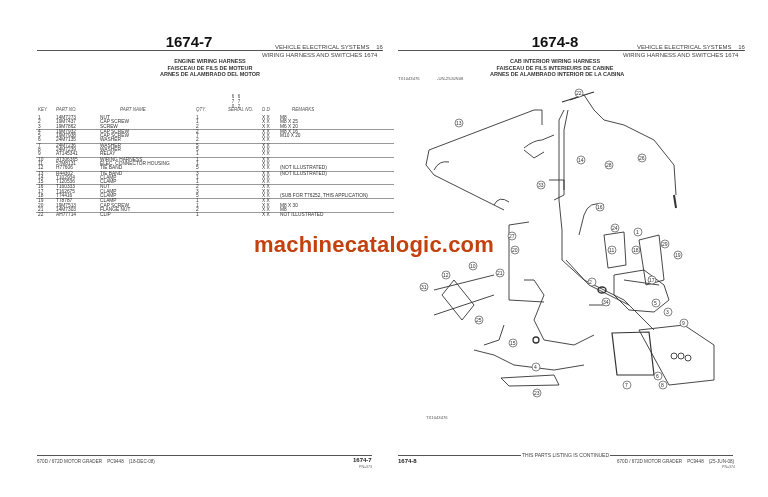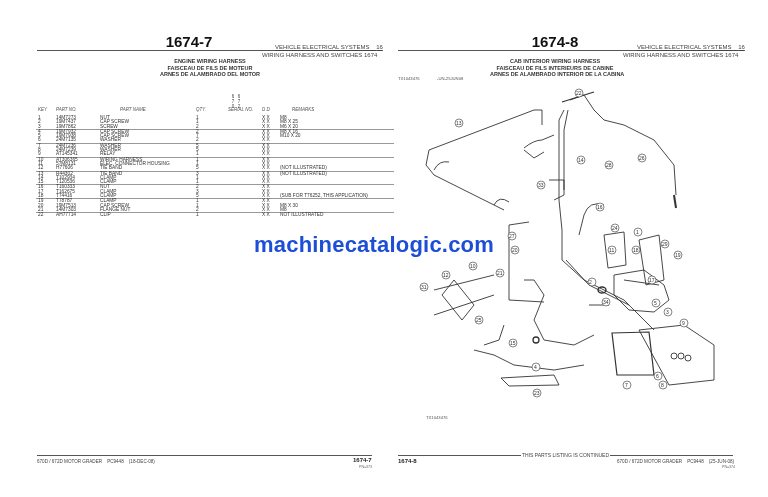--- a/index.html
+++ b/index.html
@@ -58,21 +58,21 @@
     position: absolute; font-weight: bold; font-size: 6px; color: #222;
   }
   .footer-pr { position: absolute; font-size: 3.6px; color: #666; }
   .continued {
     position: absolute; top: 452px; left: 521px; font-size: 5px; color: #444;
     background: #fff; padding: 0 1px;
   }
   .tx-id { position: absolute; font-size: 4.2px; color: #555; white-space: nowrap; }
   .watermark {
     position: absolute; left: 254px; top: 232px; font-size: 22px; font-weight: bold;
-    color: #1d4ed8; white-space: nowrap; letter-spacing: 0.2px;
+    color: #c2410c; white-space: nowrap; letter-spacing: 0.2px;
   }
   svg.diagram { position: absolute; left: 384px; top: 80px; }
 </style>
 </head>
 <body>
 
 <div class="page left">
   <div class="page-num">1674-7</div>
 </div>
 <div class="rule" style="left:37px; top:50px; width:335px;"></div>

